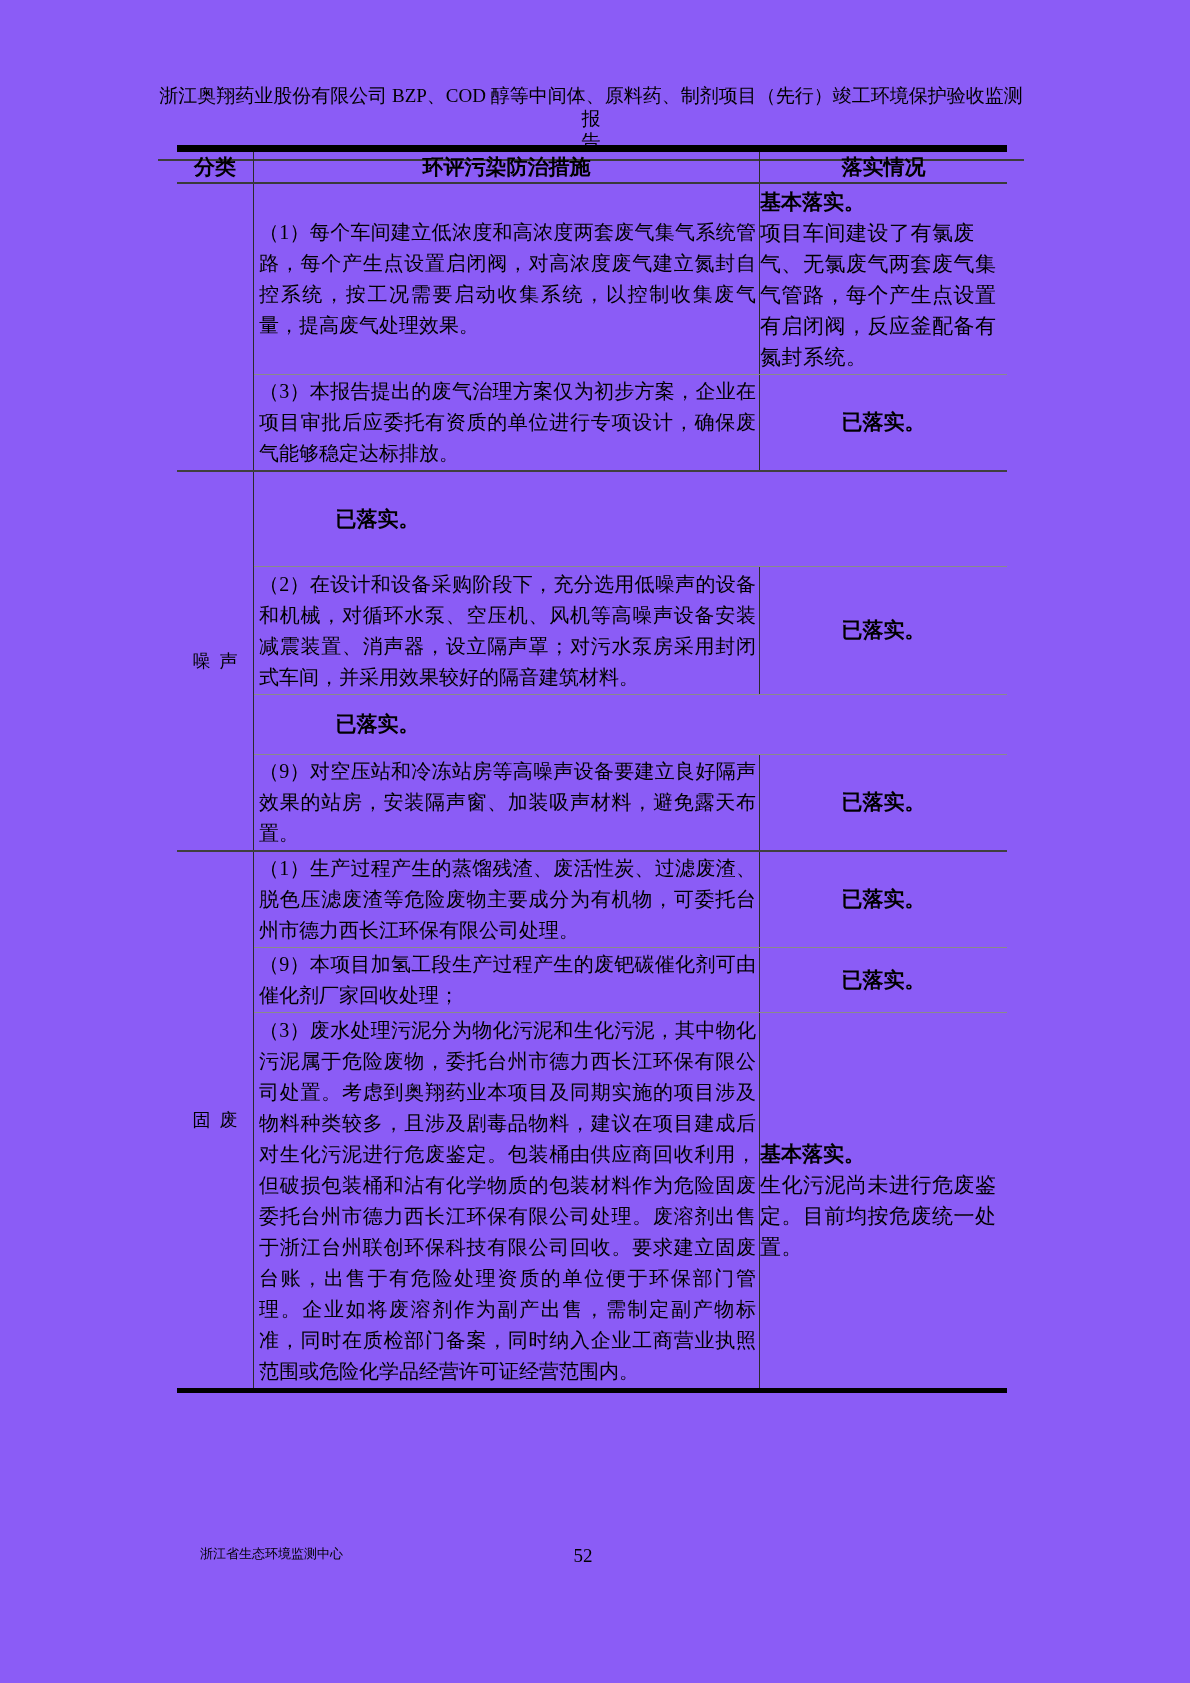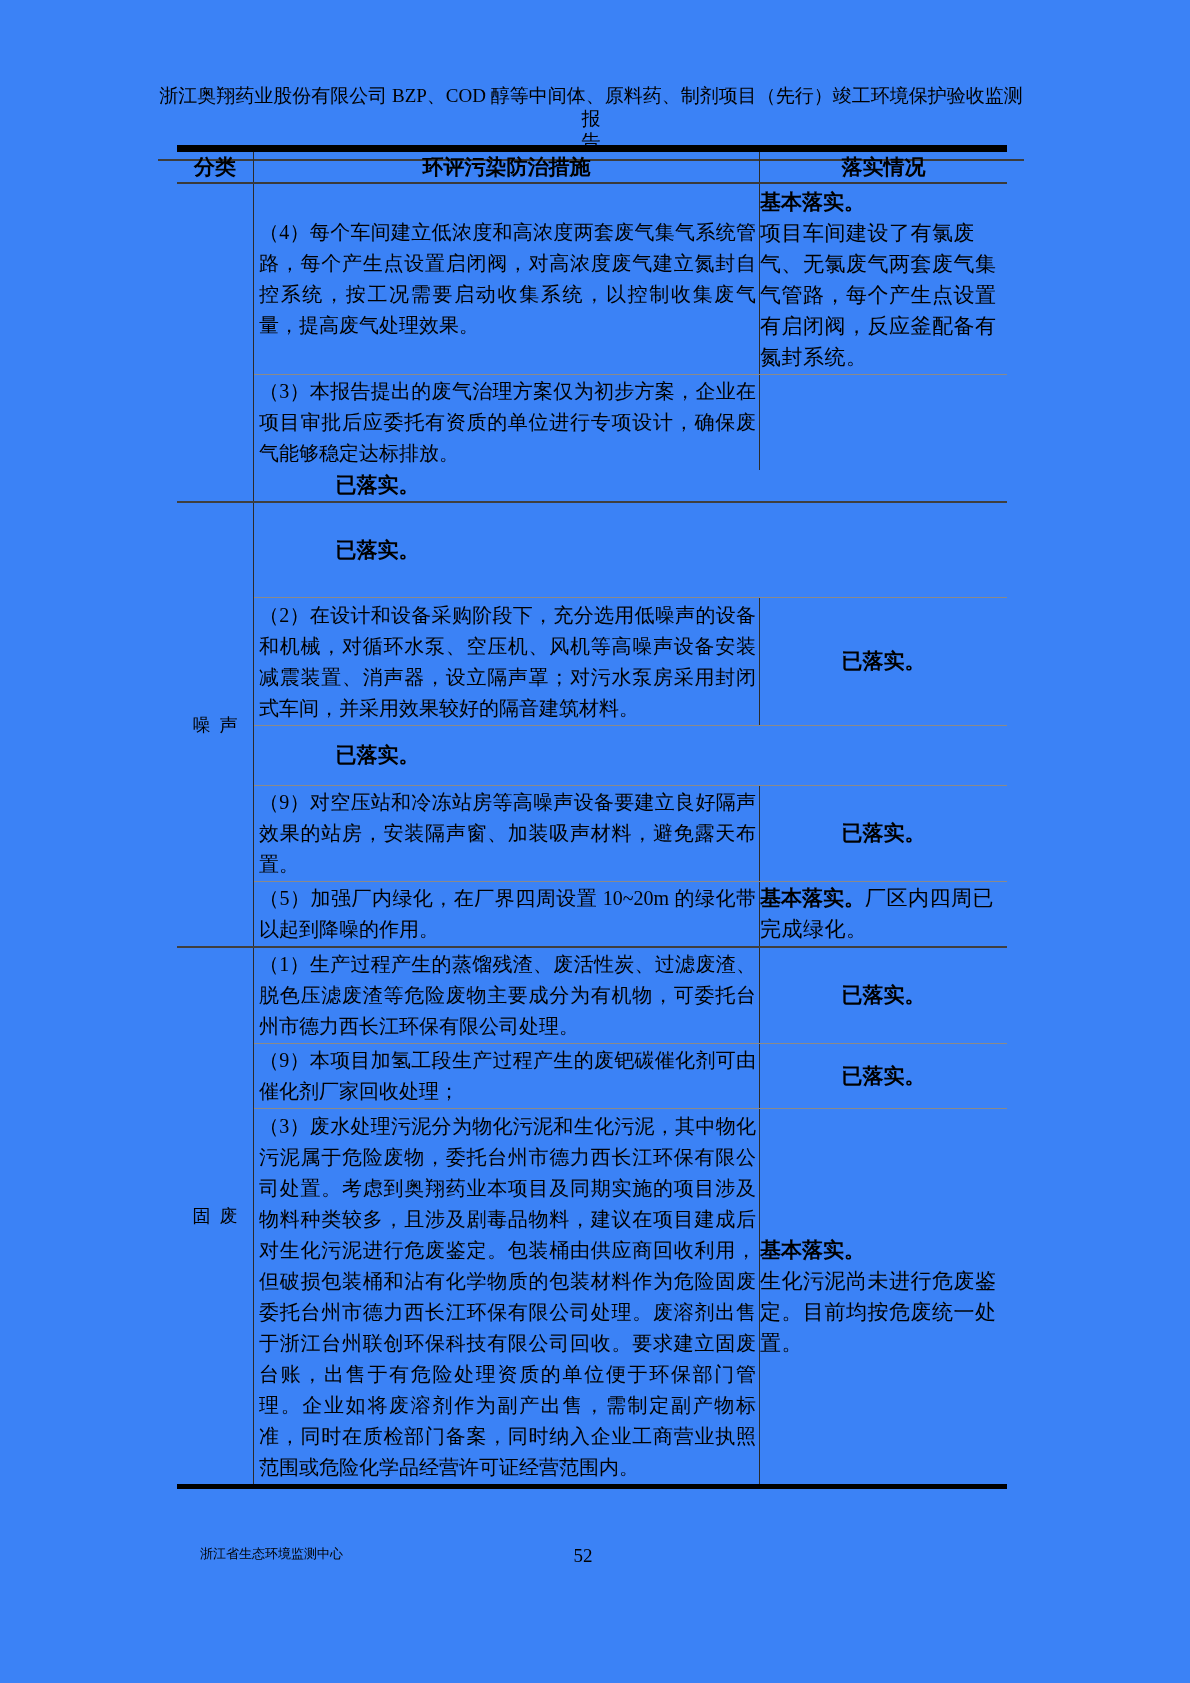--- a/index.html
+++ b/index.html
@@ -1,20 +1,20 @@
 <!DOCTYPE html>
 <html><head>
 <meta charset="utf-8">
 <style>
   html,body{margin:0;padding:0;background:#888;}
   .page{
     position:relative;
     width:1190px;height:1683px;
     margin:0 auto;
-    background:#3b82f6;
+    background:#8b5cf6;
     font-family:"Liberation Serif","DejaVu Serif",serif;
     color:#000;
     overflow:hidden;
   }
   
   .doc-header{
     position:absolute;left:158px;top:84px;width:866px;
     text-align:center;font-size:19px;line-height:23px;
     padding-bottom:6px;border-bottom:2px solid #3c3c3c;
   }
@@ -55,21 +55,21 @@
   }
   .st-done{display:flex;align-items:center;justify-content:center;font-weight:bold;}
   .st-top{padding-top:3px;}
   .st-mid{display:flex;flex-direction:column;justify-content:center;}
   .st-label{font-weight:bold;display:block;}
   .st-flow{display:flex;align-items:center;}
   .st-flow .flowtext{width:100%;}
   .st-flow b{font-weight:bold;}
   .st-detail{letter-spacing:0.5px;}
   
-  .h-a1{min-height:190px;} .h-a2{min-height:91px;flex-direction:column;}
+  .h-a1{min-height:190px;} .h-a2{min-height:91px;}
   .h-b1{min-height:94px;}  .h-b2{min-height:127px;}
   .h-b3{min-height:59px;}  .h-b4{min-height:94px;}
   .h-b5{min-height:63px;}
   .h-c1{min-height:92px;}  .h-c2{min-height:64px;}
   .h-c3{min-height:375px;}
   
   .footer-org{position:absolute;left:200px;top:1545px;font-size:13px;}
   .footer-page{position:absolute;left:8px;top:1545px;width:1150px;text-align:center;font-size:19px;}
 </style>
 </head>
@@ -88,21 +88,21 @@
       <div class="th col-cat vline-r">分类</div>
       <div class="th col-measure vline-r">环评污染防治措施</div>
       <div class="th col-status">落实情况</div>
     </div>
 
     <div class="section">
       <div class="cat-cell vline-r"></div>
       <div class="rows">
         <div class="row h-a1">
           <div class="measure-cell vline-r">
-            <div class="mtext">（4）每个车间建立低浓度和高浓度两套废气集气系统管路，每个产生点设置启闭阀，对高浓度废气建立氮封自控系统，按工况需要启动收集系统，以控制收集废气量，提高废气处理效果。</div>
+            <div class="mtext">（1）每个车间建立低浓度和高浓度两套废气集气系统管路，每个产生点设置启闭阀，对高浓度废气建立氮封自控系统，按工况需要启动收集系统，以控制收集废气量，提高废气处理效果。</div>
           </div>
           <div class="status-cell st-top">
             <span class="st-label">基本落实。</span>
             <span class="st-detail">项目车间建设了有氯废气、无氯废气两套废气集气管路，每个产生点设置有启闭阀，反应釜配备有氮封系统。</span>
           </div>
         </div>
         <div class="row h-a2">
           <div class="measure-cell vline-r">
             <div class="mtext">（3）本报告提出的废气治理方案仅为初步方案，企业在项目审批后应委托有资质的单位进行专项设计，确保废气能够稳定达标排放。</div>
           </div>
@@ -124,28 +124,20 @@
           <div class="status-cell st-done">已落实。</div>
         </div>
         <div class="row h-b3">
           <div class="status-cell st-done">已落实。</div>
         </div>
         <div class="row h-b4">
           <div class="measure-cell vline-r">
             <div class="mtext">（9）对空压站和冷冻站房等高噪声设备要建立良好隔声效果的站房，安装隔声窗、加装吸声材料，避免露天布置。</div>
           </div>
           <div class="status-cell st-done">已落实。</div>
-        </div>
-        <div class="row h-b5">
-          <div class="measure-cell vline-r">
-            <div class="mtext">（5）加强厂内绿化，在厂界四周设置 10~20m 的绿化带以起到降噪的作用。</div>
-          </div>
-          <div class="status-cell st-flow">
-            <div class="flowtext"><b>基本落实。</b><span class="st-detail">厂区内四周已完成绿化。</span></div>
-          </div>
         </div>
       </div>
     </div>
 
     <div class="section">
       <div class="cat-cell vline-r">固废</div>
       <div class="rows">
         <div class="row h-c1">
           <div class="measure-cell vline-r">
             <div class="mtext">（1）生产过程产生的蒸馏残渣、废活性炭、过滤废渣、脱色压滤废渣等危险废物主要成分为有机物，可委托台州市德力西长江环保有限公司处理。</div>

